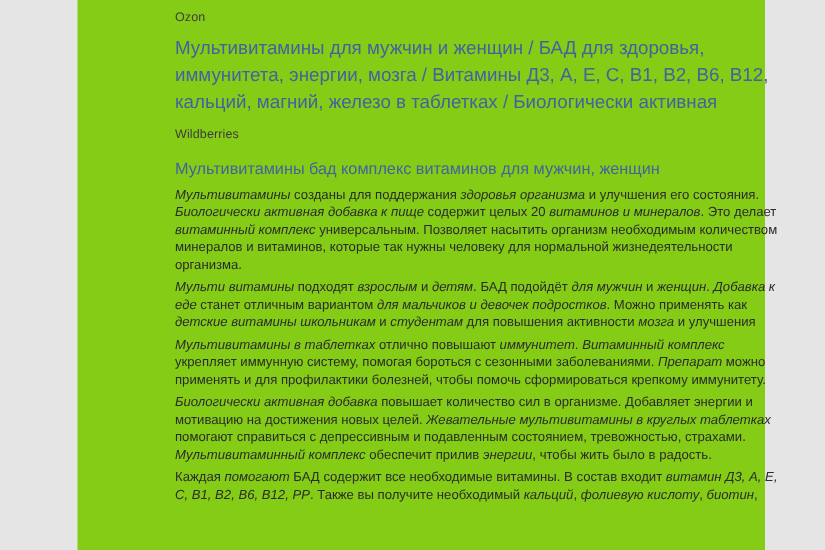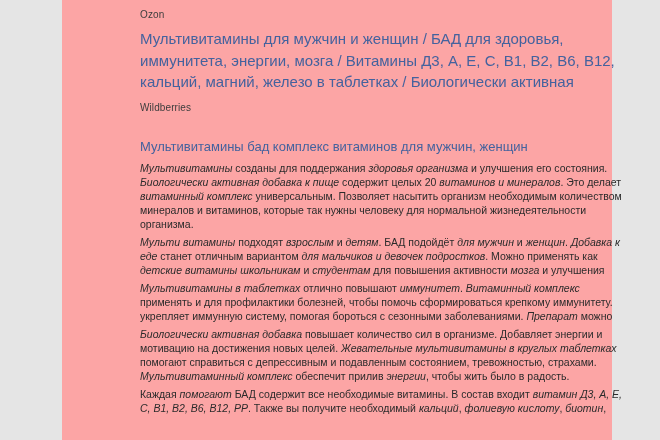--- a/index.html
+++ b/index.html
@@ -21,36 +21,36 @@
   .label {
     font-size: 10px; line-height: 12px;
     color: #3d3d3d; letter-spacing: 0.1px;
   }
   .label + .h1 { margin-top: 7px; }
   .h1 {
     color: #44629e; font-size: 15px; line-height: 21.5px; font-weight: 400;
   }
   .h1 + .label { margin-top: 9px; }
   .h2 {
-    margin-top: 24px;
+    margin-top: 12px;
     color: #44629e; font-size: 13px; line-height: 17px; font-weight: 400;
   }
   .h1 .hline, .h2 .hline { white-space: nowrap; }
   .p {
     margin-top: 4px;
     color: #2b2b2b; font-size: 10.5px; line-height: 14px;
   }
   .h2 + .p { margin-top: 6px; }
   .p .line { white-space: nowrap; }
   .it { font-style: italic; }
 </style>
 </head>
 <body style="background: rgb(229, 229, 229);">
 
-<div class="paper" style="background: #fca5a5;">
+<div class="paper" style="background: #84cc16;">
   <div class="content" id="doc-content">
       <div class="label" style="color: rgb(61, 61, 61);">Ozon</div>
       <div class="h1" style="color: rgb(68, 98, 158);">
         <div class="hline">Мультивитамины для мужчин и женщин / БАД для здоровья,</div>
         <div class="hline">иммунитета, энергии, мозга / Витамины Д3, А, Е, С, В1, В2, В6, В12,</div>
         <div class="hline">кальций, магний, железо в таблетках / Биологически активная</div>
       </div>
       <div class="label" style="color: rgb(61, 61, 61);">Wildberries</div>
       <div class="h2" style="color: rgb(68, 98, 158);">
         <div class="hline">Мультивитамины бад комплекс витаминов для мужчин, женщин</div>
@@ -62,22 +62,22 @@
         <div class="line"><span>минералов и витаминов, которые так нужны человеку для нормальной жизнедеятельности</span></div>
         <div class="line"><span>организма.</span></div>
       </div>
       <div class="p" style="color: rgb(43, 43, 43);">
         <div class="line"><span class="it">Мульти витамины</span><span> подходят </span><span class="it">взрослым</span><span> и </span><span class="it">детям</span><span>. БАД подойдёт </span><span class="it">для мужчин</span><span> и </span><span class="it">женщин</span><span>. </span><span class="it">Добавка к</span></div>
         <div class="line"><span class="it">еде</span><span> станет отличным вариантом </span><span class="it">для мальчиков и девочек подростков</span><span>. Можно применять как</span></div>
         <div class="line"><span class="it">детские витамины школьникам</span><span> и </span><span class="it">студентам</span><span> для повышения активности </span><span class="it">мозга</span><span> и улучшения</span></div>
       </div>
       <div class="p" style="color: rgb(43, 43, 43);">
         <div class="line"><span class="it">Мультивитамины в таблетках</span><span> отлично повышают </span><span class="it">иммунитет</span><span>. </span><span class="it">Витаминный комплекс</span></div>
+        <div class="line"><span>укрепляет иммунную систему, помогая бороться с сезонными заболеваниями. </span><span class="it">Препарат</span><span> можно</span></div>
         <div class="line"><span>применять и для профилактики болезней, чтобы помочь сформироваться крепкому иммунитету.</span></div>
-        <div class="line"><span>укрепляет иммунную систему, помогая бороться с сезонными заболеваниями. </span><span class="it">Препарат</span><span> можно</span></div>
       </div>
       <div class="p" style="color: rgb(43, 43, 43);">
         <div class="line"><span class="it">Биологически активная добавка</span><span> повышает количество сил в организме. Добавляет энергии и</span></div>
         <div class="line"><span>мотивацию на достижения новых целей. </span><span class="it">Жевательные мультивитамины в круглых таблетках</span></div>
         <div class="line"><span>помогают справиться с депрессивным и подавленным состоянием, тревожностью, страхами.</span></div>
         <div class="line"><span class="it">Мультивитаминный комплекс</span><span> обеспечит прилив </span><span class="it">энергии</span><span>, чтобы жить было в радость.</span></div>
       </div>
       <div class="p" style="color: rgb(43, 43, 43);">
         <div class="line"><span>Каждая </span><span class="it">помогают</span><span> БАД содержит все необходимые витамины. В состав входит </span><span class="it">витамин Д3, А, Е,</span></div>
         <div class="line"><span class="it">С, В1, В2, В6, В12, РР</span><span>. Также вы получите необходимый </span><span class="it">кальций</span><span>, </span><span class="it">фолиевую кислоту</span><span>, </span><span class="it">биотин</span><span>,</span></div>

